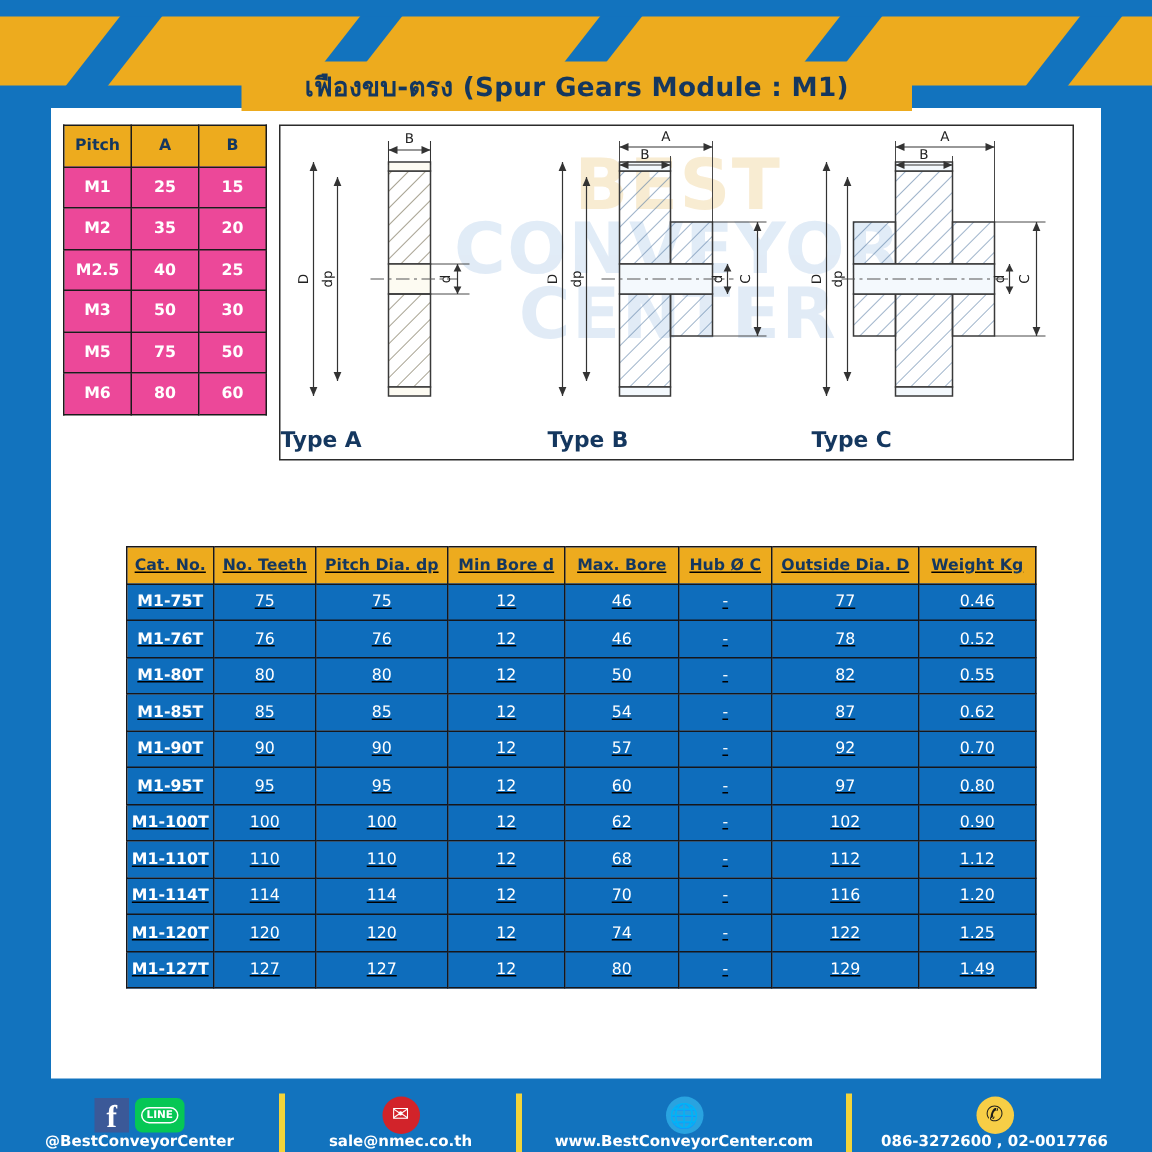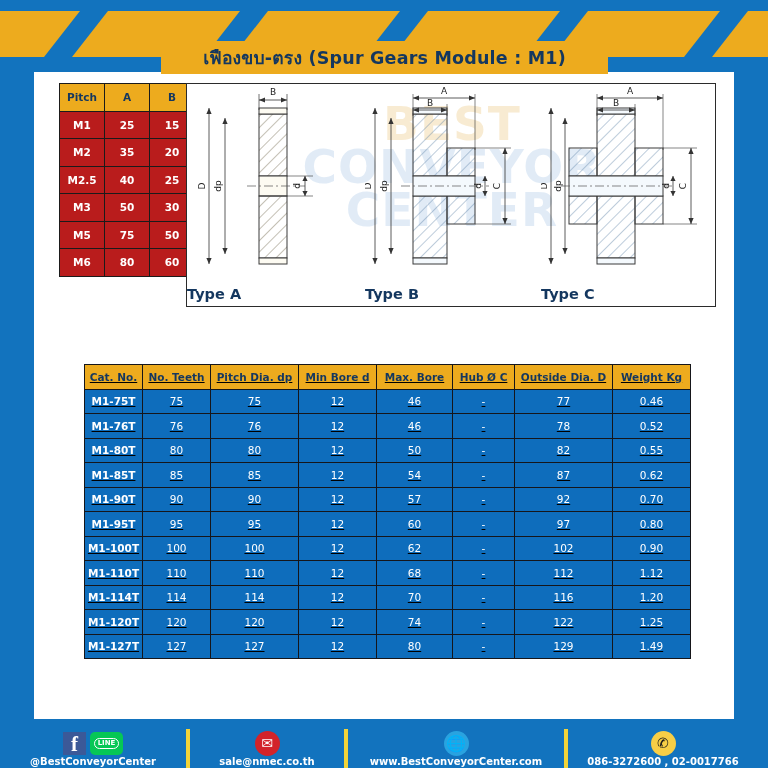--- a/index.html
+++ b/index.html
@@ -66,40 +66,40 @@
     color: #14375F;
     font-size: 17.5px;
     font-weight: bold;
     letter-spacing: .2px;
     white-space: nowrap;
   }
 
   
   #pitch-table {
     position: absolute;
-    left: 59px;
+    left: 42px;
     top: 72px;
     border-collapse: collapse;
   }
   #pitch-table th, #pitch-table td {
     border: 1.4px solid #1b1b1b;
     text-align: center;
     font-size: 10.5px;
     font-weight: bold;
     width: 45px;
     height: 26.5px;
     line-height: 26.5px;
     padding: 0;
   }
   #pitch-table th {
     background: #EDAB1E;
     color: #14375F;
   }
   #pitch-table td {
-    background: #b91c1c;
+    background: #ec4899;
     color: #FFFFFF;
   }
 
   
   #drawing-panel {
     position: absolute;
     left: 186px;
     top: 72px;
     width: 530px;
     height: 224px;

